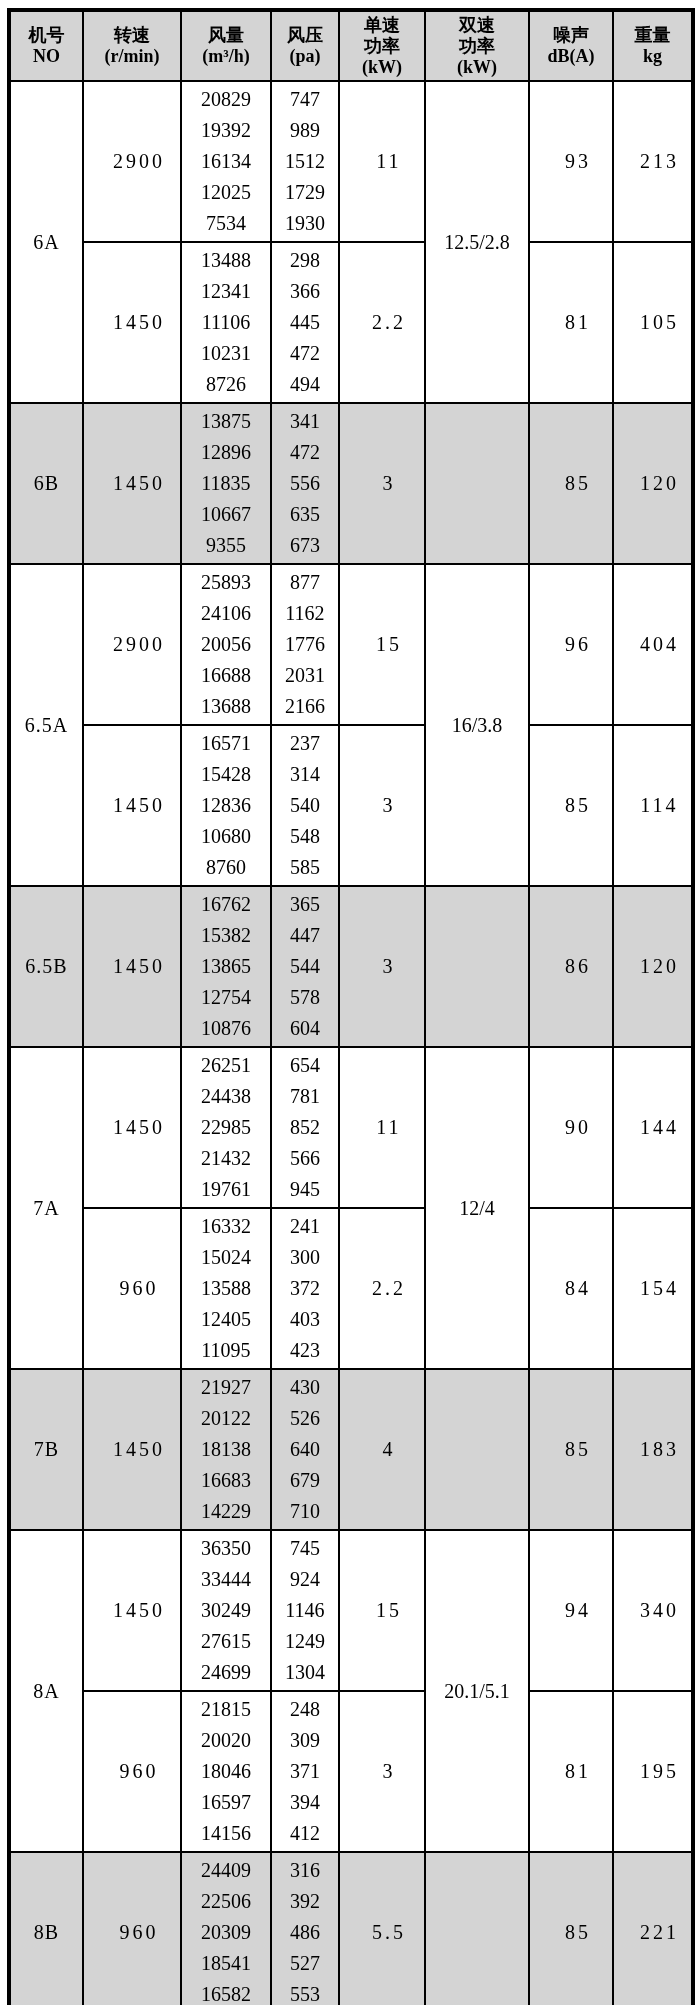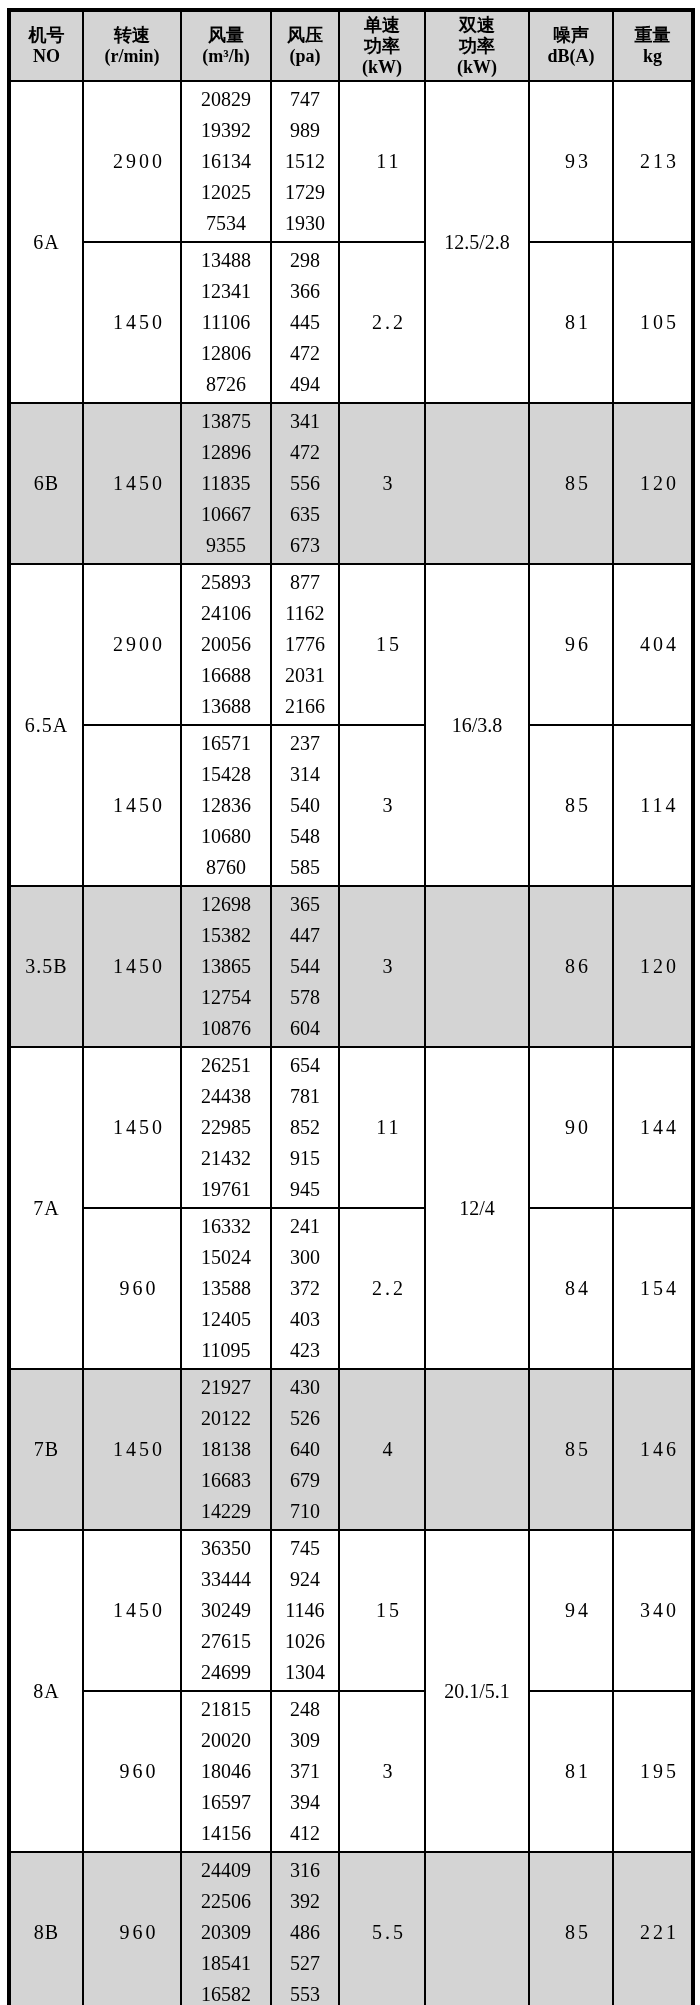--- a/index.html
+++ b/index.html
@@ -97,21 +97,21 @@
         <td class="sp">11</td>
         <td rowspan="2">12.5/2.8</td>
         <td class="sp">93</td>
         <td class="sp">213</td>
       </tr>
       <tr>
         <td class="sp">1450</td>
         <td class="multi">13488
 12341
 11106
-12806
+10231
 8726</td>
         <td class="multi">298
 366
 445
 472
 494</td>
         <td class="sp">2.2</td>
         <td class="sp">81</td>
         <td class="sp">105</td>
       </tr>
@@ -164,23 +164,23 @@
 314
 540
 548
 585</td>
         <td class="sp">3</td>
         <td class="sp">85</td>
         <td class="sp">114</td>
       </tr>
 
       <tr class="shaded">
-        <td class="model">3.5B</td>
-        <td class="sp">1450</td>
-        <td class="multi">12698
+        <td class="model">6.5B</td>
+        <td class="sp">1450</td>
+        <td class="multi">16762
 15382
 13865
 12754
 10876</td>
         <td class="multi">365
 447
 544
 578
 604</td>
         <td class="sp">3</td>
@@ -193,21 +193,21 @@
         <td class="model" rowspan="2">7A</td>
         <td class="sp">1450</td>
         <td class="multi">26251
 24438
 22985
 21432
 19761</td>
         <td class="multi">654
 781
 852
-915
+566
 945</td>
         <td class="sp">11</td>
         <td rowspan="2">12/4</td>
         <td class="sp">90</td>
         <td class="sp">144</td>
       </tr>
       <tr>
         <td class="sp">960</td>
         <td class="multi">16332
 15024
@@ -233,35 +233,35 @@
 16683
 14229</td>
         <td class="multi">430
 526
 640
 679
 710</td>
         <td class="sp">4</td>
         <td></td>
         <td class="sp">85</td>
-        <td class="sp">146</td>
+        <td class="sp">183</td>
       </tr>
 
       <tr>
         <td class="model" rowspan="2">8A</td>
         <td class="sp">1450</td>
         <td class="multi">36350
 33444
 30249
 27615
 24699</td>
         <td class="multi">745
 924
 1146
-1026
+1249
 1304</td>
         <td class="sp">15</td>
         <td rowspan="2">20.1/5.1</td>
         <td class="sp">94</td>
         <td class="sp">340</td>
       </tr>
       <tr>
         <td class="sp">960</td>
         <td class="multi">21815
 20020

